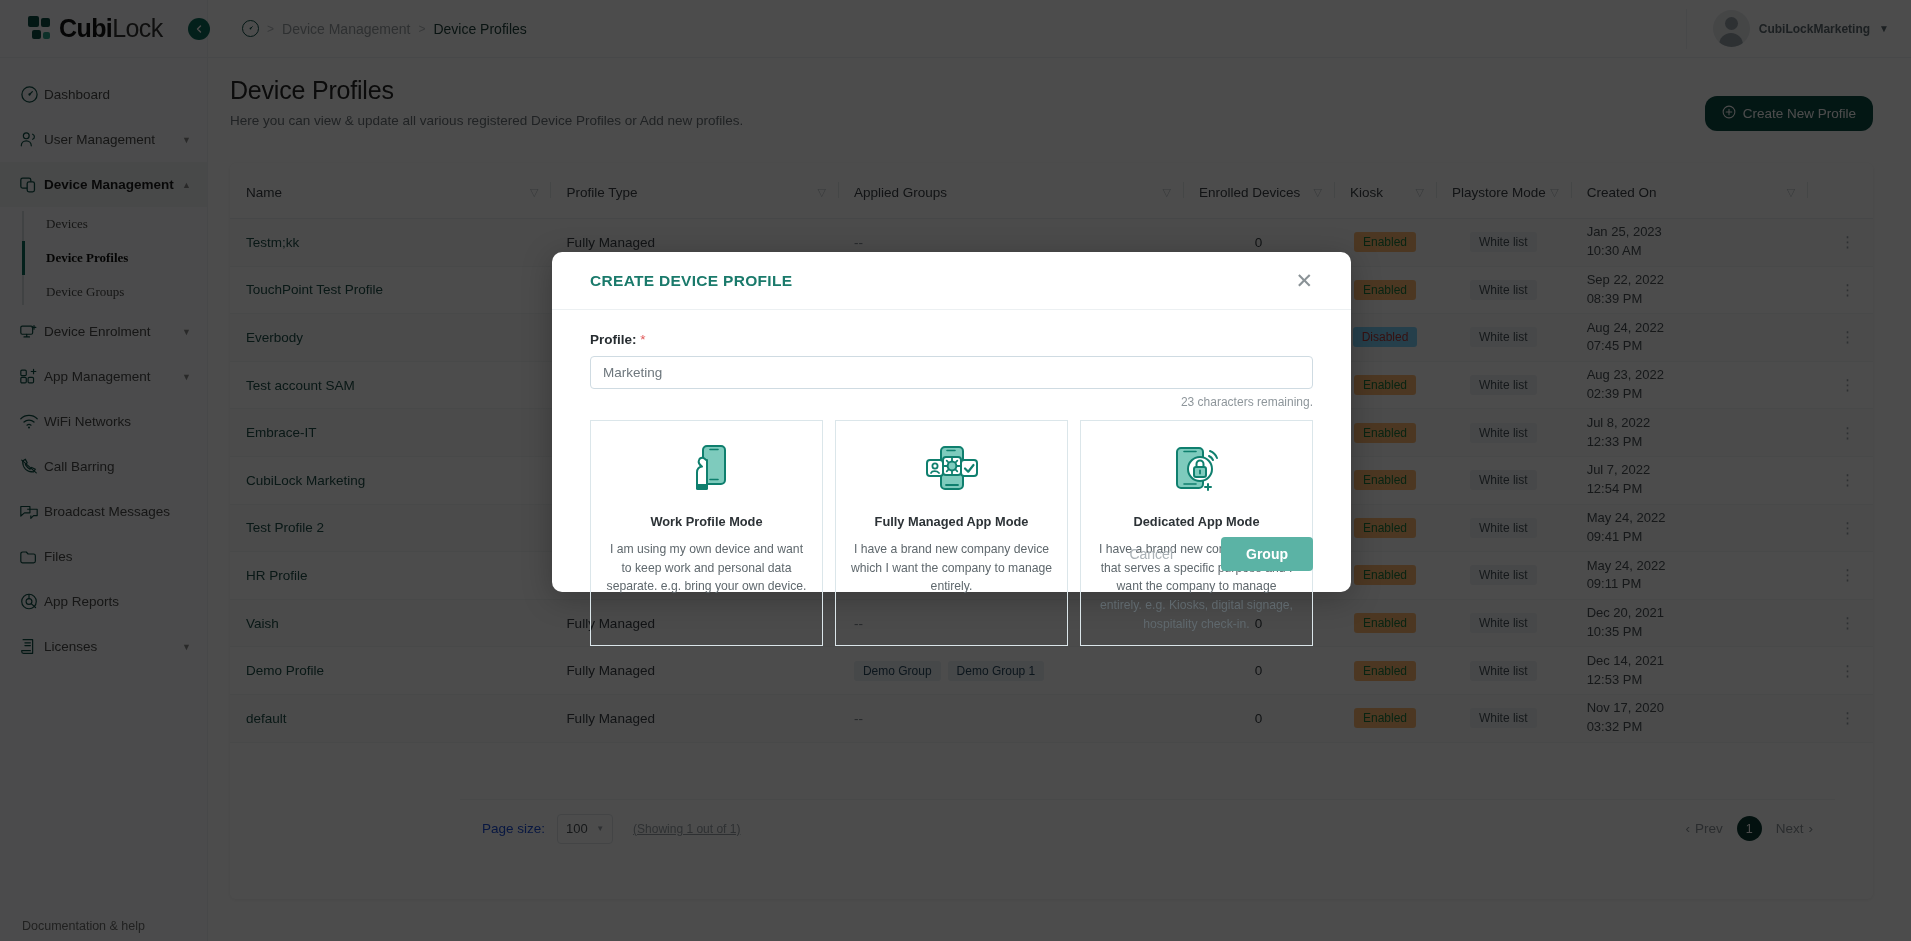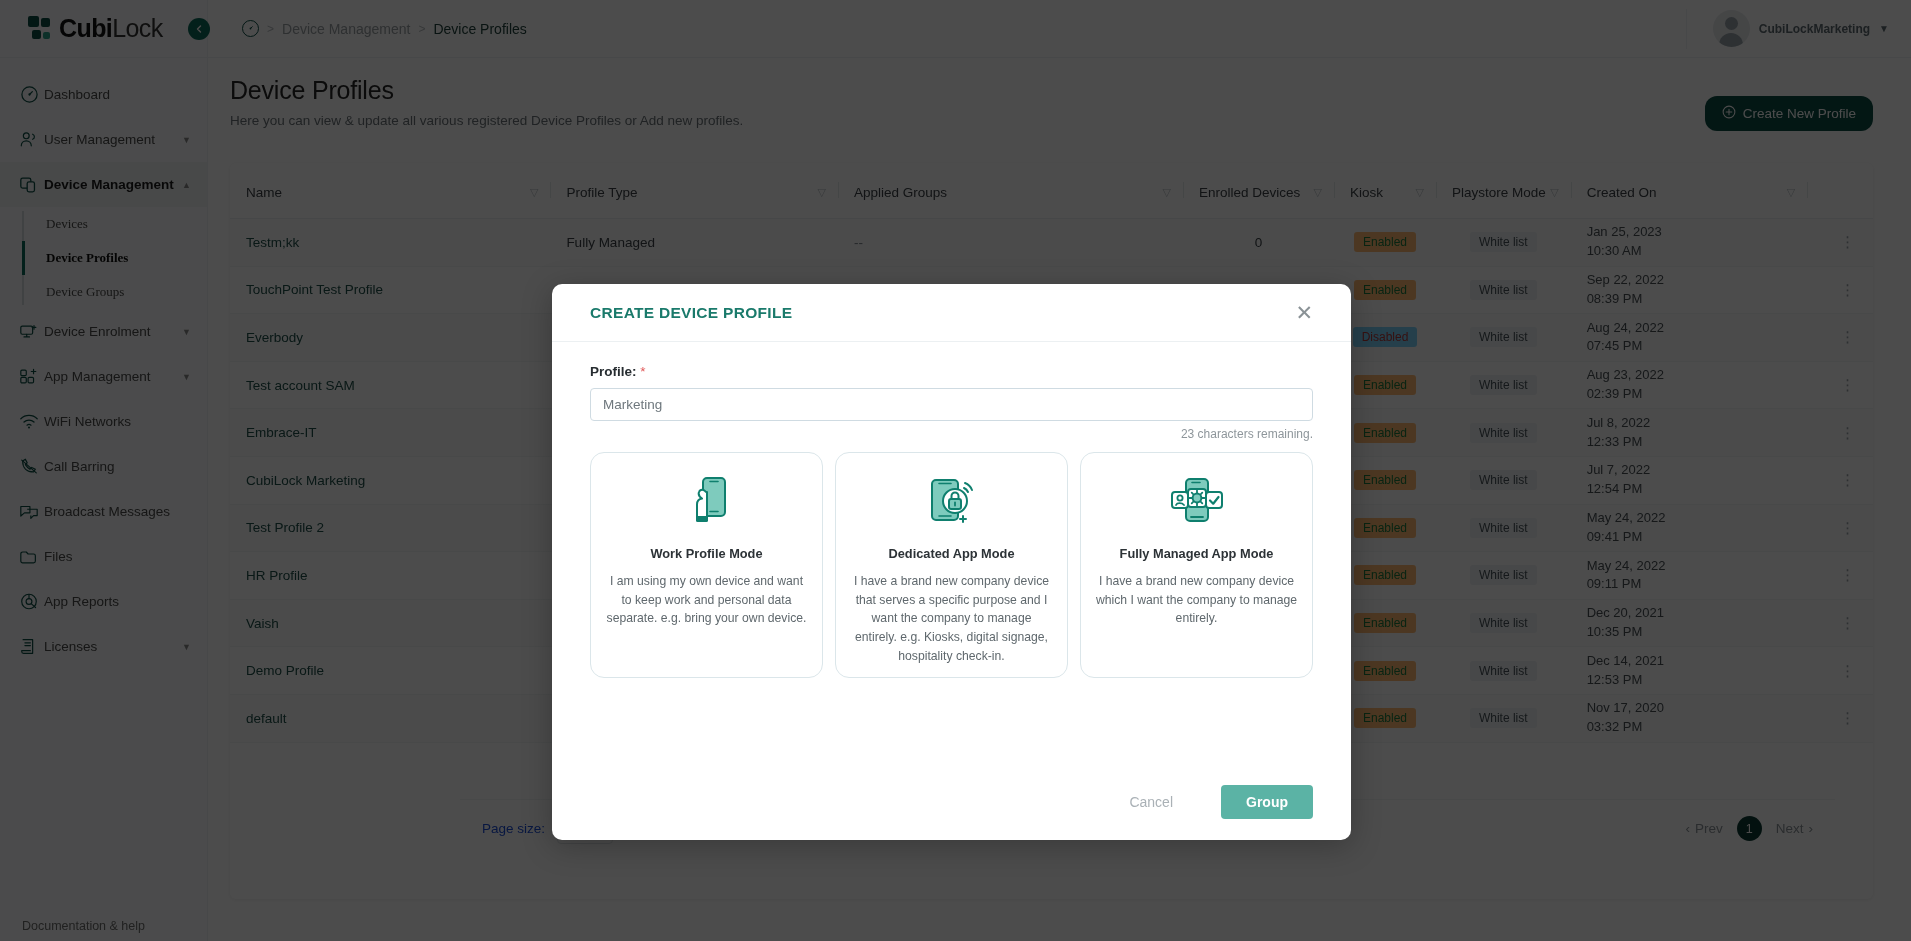--- a/index.html
+++ b/index.html
@@ -131,36 +131,36 @@
   .pg-select .cv { margin-left: auto; font-size: 8px; color: #9aa2a8; }
   .pg-showing { margin-left: 20px; font-size: 12px; color: #9aa2a8; text-decoration: underline; }
   .pg-right { margin-left: auto; display: flex; align-items: center; gap: 14px;
               font-size: 13.5px; color: #8d9499; }
   .pg-num { width: 25px; height: 25px; border-radius: 50%; background: #0d3b34; color: #fff;
             display: flex; align-items: center; justify-content: center; font-size: 12.5px; }
   .pg-btn { display: flex; align-items: center; gap: 5px; cursor: pointer; }
 
   
   .modal { position: absolute; z-index: 100; left: 552px; top: 252px;
-           width: 799px; height: 556px; background: #fff; border-radius: 10px;
-           box-shadow: 0 6px 30px rgba(0,0,0,.25); margin-top: 32px; }
+           width: 799px; height: 340px; background: #fff; border-radius: 10px;
+           box-shadow: 0 6px 30px rgba(0,0,0,.25); }
   .modal-head { height: 58px; display: flex; align-items: center; padding: 0 38px;
                 border-bottom: 1px solid #ecf0f2; }
   .modal-title { font-size: 15.5px; color: #1a7a6b; font-weight: 700; letter-spacing: .3px; }
   .modal-close { margin-left: auto; font-size: 21px; color: #8a9296; cursor: pointer;
                  line-height: 1; font-weight: 300; }
   .modal-body { padding: 22px 38px 0 38px; }
   .field-label { font-size: 13.5px; color: #272d31; font-weight: 700; margin-bottom: 9px; }
   .field-label .req { color: #e05757; font-weight: 400; }
   .text-input { width: 100%; height: 33px; border: 1px solid #cfdbe2; border-radius: 4px;
                 padding: 0 12px; font-size: 13.5px; color: #6e777d;
                 font-family: inherit; outline: none; }
   .char-remaining { text-align: right; font-size: 12px; color: #8e969b; margin-top: 6px; }
   .cards { display: flex; gap: 12px; margin-top: 11px; }
-  .mode-card { flex: 1; border: 1px solid #dbe6ea; border-radius: 14px; padding: 18px 14px 12px;
+  .mode-card { flex: 1; border: 1px solid #dbe6ea; border-radius: 0; padding: 18px 14px 12px;
                text-align: center; cursor: pointer; min-height: 222px; }
   .mode-icon { height: 62px; display: flex; align-items: center; justify-content: center; }
   .mode-title { font-size: 12.8px; color: #2c3236; font-weight: 700; margin-top: 13px; }
   .mode-desc { font-size: 12.2px; color: #5f686d; line-height: 1.53; margin-top: 11px; }
   .modal-foot { position: absolute; bottom: 0; left: 0; right: 0; height: 76px;
                 display: flex; align-items: center; justify-content: flex-end;
                 gap: 34px; padding: 0 38px; }
   .btn-cancel { background: none; border: none; font-size: 14px; color: #aab1b6;
                 font-family: inherit; cursor: pointer; padding: 8px 14px; }
   .btn-create { background: #5bb3a5; color: #fff; border: none; border-radius: 4px;
@@ -604,55 +604,55 @@
               <path d="M22 16c-2-3-6-3-7 0-1 2.6 1 5.2 3 6.6-3 .4-5 2.6-5 6v14h10V16z" fill="#fff" stroke="#0f7f6e" stroke-width="2" stroke-linejoin="round"></path>
               <rect x="12" y="40" width="12" height="6" rx="1.5" fill="#0f7f6e"></rect>
             </svg>
           </div>
           <div class="mode-title">Work Profile Mode</div>
           <div class="mode-desc">I am using my own device and want to keep work and personal data separate. e.g. bring your own device.</div>
         </div>
 
         <div class="mode-card">
           <div class="mode-icon">
-            <svg width="56" height="52" viewBox="0 0 56 52">
-              <rect x="8" y="4" width="26" height="40" rx="4" fill="#7ecbbd" stroke="#0f7f6e" stroke-width="2"></rect>
-              <path d="M15 7.5h12" stroke="#0f7f6e" stroke-width="1.6" stroke-linecap="round"></path>
-              <path d="M15 40h12" stroke="#0f7f6e" stroke-width="1.6" stroke-linecap="round"></path>
-              <circle cx="31" cy="25" r="12" fill="#fff" stroke="#0f7f6e" stroke-width="2"></circle>
-              <rect x="25" y="23" width="12" height="10" rx="2" fill="#7ecbbd" stroke="#0f7f6e" stroke-width="2"></rect>
-              <path d="M27.5 23v-3a3.5 3.5 0 0 1 7 0v3" fill="none" stroke="#0f7f6e" stroke-width="2"></path>
-              <path d="M31 26.5v3" stroke="#0f7f6e" stroke-width="1.8" stroke-linecap="round"></path>
-              <path d="M40 12a8 8 0 0 1 4 4M41 7a12 12 0 0 1 7 7" fill="none" stroke="#0f7f6e" stroke-width="2" stroke-linecap="round"></path>
-              <path d="M39 40v6M36 43h6" stroke="#0f7f6e" stroke-width="2" stroke-linecap="round"></path>
-            </svg>
-          </div>
-          <div class="mode-title">Dedicated App Mode</div>
-          <div class="mode-desc">I have a brand new company device that serves a specific purpose and I want the company to manage entirely. e.g. Kiosks, digital signage, hospitality check-in.</div>
-        </div>
-
-        <div class="mode-card">
-          <div class="mode-icon">
             <svg width="58" height="52" viewBox="0 0 58 52">
               <rect x="18" y="3" width="22" height="42" rx="4" fill="#7ecbbd" stroke="#0f7f6e" stroke-width="2"></rect>
               <path d="M24 6.5h8" stroke="#0f7f6e" stroke-width="1.6" stroke-linecap="round"></path>
               <path d="M23 41h12" stroke="#0f7f6e" stroke-width="1.8" stroke-linecap="round"></path>
               <rect x="4" y="16" width="16" height="16" rx="3" fill="#fff" stroke="#0f7f6e" stroke-width="2"></rect>
               <circle cx="12" cy="22" r="2.6" fill="none" stroke="#0f7f6e" stroke-width="1.8"></circle>
               <path d="M8 29c1-2.4 6-2.4 8 0" fill="none" stroke="#0f7f6e" stroke-width="1.8" stroke-linecap="round"></path>
               <rect x="38" y="16" width="16" height="16" rx="3" fill="#fff" stroke="#0f7f6e" stroke-width="2"></rect>
               <path d="M42 24.5l3.2 3.2L50.5 21" fill="none" stroke="#0f7f6e" stroke-width="2.2" stroke-linecap="round" stroke-linejoin="round"></path>
               <rect x="20" y="13" width="18" height="18" rx="3" fill="#fff" stroke="#0f7f6e" stroke-width="2"></rect>
               <circle cx="29" cy="22" r="4.4" fill="#7ecbbd" stroke="#0f7f6e" stroke-width="2"></circle>
               <path d="M29 14.5v2.4M29 27.1v2.4M21.5 22h2.4M34.1 22h2.4M23.7 16.7l1.7 1.7M32.6 25.6l1.7 1.7M34.3 16.7l-1.7 1.7M25.4 25.6l-1.7 1.7" stroke="#0f7f6e" stroke-width="1.8" stroke-linecap="round"></path>
             </svg>
           </div>
           <div class="mode-title">Fully Managed App Mode</div>
           <div class="mode-desc">I have a brand new company device which I want the company to manage entirely.</div>
         </div>
+
+        <div class="mode-card">
+          <div class="mode-icon">
+            <svg width="56" height="52" viewBox="0 0 56 52">
+              <rect x="8" y="4" width="26" height="40" rx="4" fill="#7ecbbd" stroke="#0f7f6e" stroke-width="2"></rect>
+              <path d="M15 7.5h12" stroke="#0f7f6e" stroke-width="1.6" stroke-linecap="round"></path>
+              <path d="M15 40h12" stroke="#0f7f6e" stroke-width="1.6" stroke-linecap="round"></path>
+              <circle cx="31" cy="25" r="12" fill="#fff" stroke="#0f7f6e" stroke-width="2"></circle>
+              <rect x="25" y="23" width="12" height="10" rx="2" fill="#7ecbbd" stroke="#0f7f6e" stroke-width="2"></rect>
+              <path d="M27.5 23v-3a3.5 3.5 0 0 1 7 0v3" fill="none" stroke="#0f7f6e" stroke-width="2"></path>
+              <path d="M31 26.5v3" stroke="#0f7f6e" stroke-width="1.8" stroke-linecap="round"></path>
+              <path d="M40 12a8 8 0 0 1 4 4M41 7a12 12 0 0 1 7 7" fill="none" stroke="#0f7f6e" stroke-width="2" stroke-linecap="round"></path>
+              <path d="M39 40v6M36 43h6" stroke="#0f7f6e" stroke-width="2" stroke-linecap="round"></path>
+            </svg>
+          </div>
+          <div class="mode-title">Dedicated App Mode</div>
+          <div class="mode-desc">I have a brand new company device that serves a specific purpose and I want the company to manage entirely. e.g. Kiosks, digital signage, hospitality check-in.</div>
+        </div>
       </div>
     </div>
     <div class="modal-foot">
       <button class="btn-cancel">Cancel</button>
       <button class="btn-create">Group</button>
     </div>
   </div>
 </div>
 
 </body></html>

